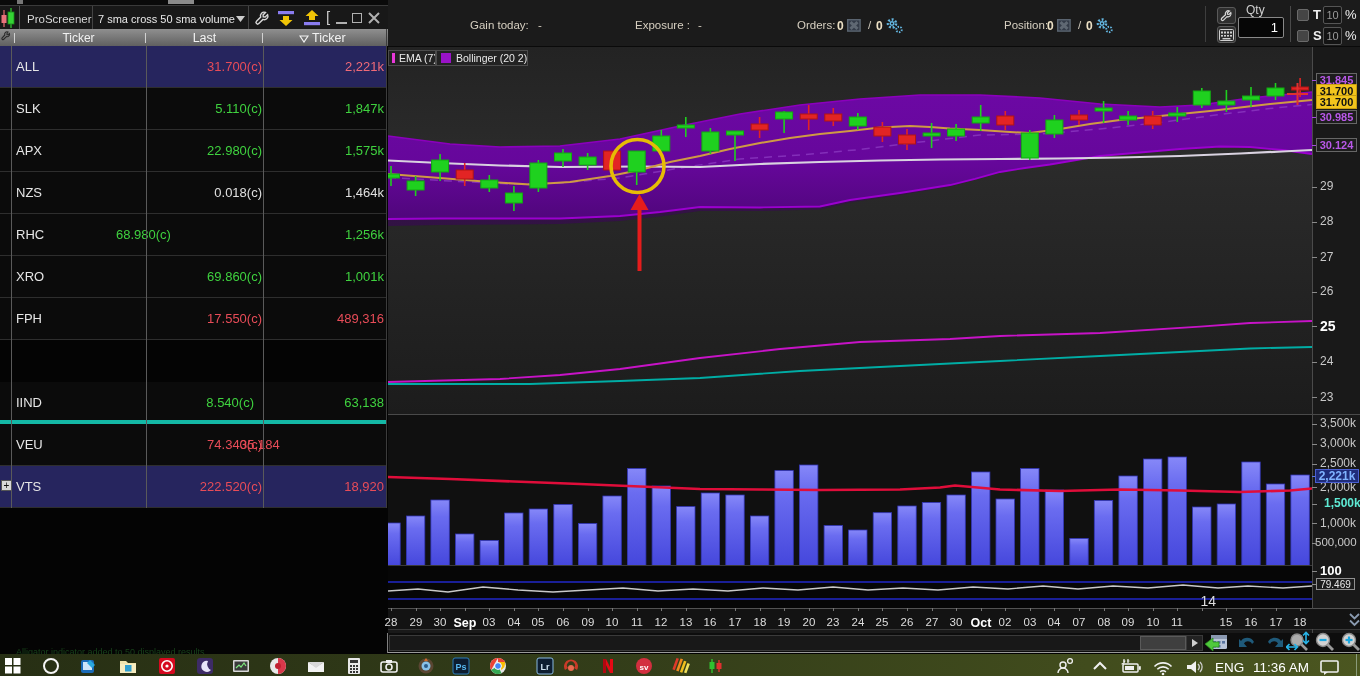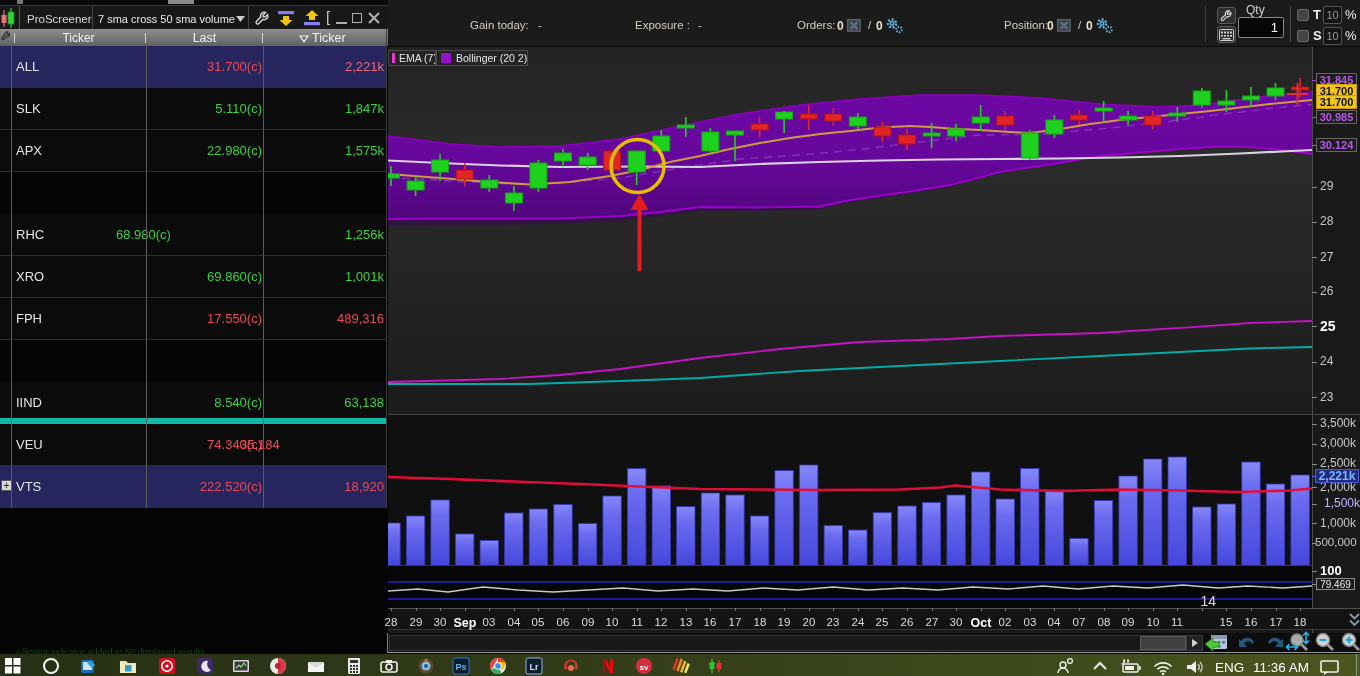--- a/index.html
+++ b/index.html
@@ -70,38 +70,43 @@
     <div style="position:absolute;left:0;top:88px;width:387px;height:42px;background:#0b0b0b;border-bottom:1px solid #2e2e2e">
       <div style="position:absolute;left:16px;top:13px;color:#e6e6e6;font-size:13px">SLK</div>
       <div style="position:absolute;left:116px;top:13px;width:146px;text-align:right;color:#3fd23f;font-size:13px">5.110(c)</div>
       <div style="position:absolute;left:240px;top:13px;width:144px;text-align:right;color:#3fd23f;font-size:13px">1,847k</div>
     </div>
     <div style="position:absolute;left:0;top:130px;width:387px;height:42px;background:#0b0b0b;border-bottom:1px solid #2e2e2e">
       <div style="position:absolute;left:16px;top:13px;color:#e6e6e6;font-size:13px">APX</div>
       <div style="position:absolute;left:116px;top:13px;width:146px;text-align:right;color:#3fd23f;font-size:13px">22.980(c)</div>
       <div style="position:absolute;left:240px;top:13px;width:144px;text-align:right;color:#3fd23f;font-size:13px">1,575k</div>
     </div>
+    <div style="position:absolute;left:0;top:172px;width:387px;height:42px;background:#0b0b0b;border-bottom:1px solid #2e2e2e">
+      <div style="position:absolute;left:16px;top:13px;color:#e6e6e6;font-size:13px">NZS</div>
+      <div style="position:absolute;left:116px;top:13px;width:146px;text-align:right;color:#e0e0e0;font-size:13px">0.018(c)</div>
+      <div style="position:absolute;left:240px;top:13px;width:144px;text-align:right;color:#e0e0e0;font-size:13px">1,464k</div>
+    </div>
     <div style="position:absolute;left:0;top:214px;width:387px;height:42px;background:#0b0b0b;border-bottom:1px solid #2e2e2e">
       <div style="position:absolute;left:16px;top:13px;color:#e6e6e6;font-size:13px">RHC</div>
       <div style="position:absolute;left:116px;top:13px;width:146px;text-align:left;color:#3fd23f;font-size:13px">68.980(c)</div>
       <div style="position:absolute;left:240px;top:13px;width:144px;text-align:right;color:#3fd23f;font-size:13px">1,256k</div>
     </div>
     <div style="position:absolute;left:0;top:256px;width:387px;height:42px;background:#0b0b0b;border-bottom:1px solid #2e2e2e">
       <div style="position:absolute;left:16px;top:13px;color:#e6e6e6;font-size:13px">XRO</div>
       <div style="position:absolute;left:116px;top:13px;width:146px;text-align:right;color:#3fd23f;font-size:13px">69.860(c)</div>
       <div style="position:absolute;left:240px;top:13px;width:144px;text-align:right;color:#3fd23f;font-size:13px">1,001k</div>
     </div>
     <div style="position:absolute;left:0;top:298px;width:387px;height:42px;background:#0b0b0b;border-bottom:1px solid #2e2e2e">
       <div style="position:absolute;left:16px;top:13px;color:#e6e6e6;font-size:13px">FPH</div>
       <div style="position:absolute;left:116px;top:13px;width:146px;text-align:right;color:#e84c58;font-size:13px">17.550(c)</div>
       <div style="position:absolute;left:240px;top:13px;width:144px;text-align:right;color:#e84c58;font-size:13px">489,316</div>
     </div>
-    <div style="position:absolute;left:0;top:382px;width:387px;height:42px;background:#0b0b0b;border-bottom:6px solid #14b8a6">
+    <div style="position:absolute;left:0;top:382px;width:387px;height:42px;background:#0b0b0b;border-bottom:4px solid #14b8a6">
       <div style="position:absolute;left:16px;top:13px;color:#e6e6e6;font-size:13px">IIND</div>
-      <div style="position:absolute;left:116px;top:13px;width:146px;text-align:right;color:#3fd23f;font-size:13px">8.540(c)</div>
+      <div style="position:absolute;left:108px;top:13px;width:146px;text-align:right;color:#3fd23f;font-size:13px">8.540(c)</div>
       <div style="position:absolute;left:240px;top:13px;width:144px;text-align:right;color:#3fd23f;font-size:13px">63,138</div>
     </div>
     <div style="position:absolute;left:0;top:424px;width:387px;height:42px;background:#0b0b0b;border-bottom:1px solid #2e2e2e">
       <div style="position:absolute;left:16px;top:13px;color:#e6e6e6;font-size:13px">VEU</div>
       <div style="position:absolute;left:116px;top:13px;width:146px;text-align:right;color:#e84c58;font-size:13px">74.340(c)</div>
       <div style="position:absolute;left:240px;top:13px;width:144px;color:#e84c58;font-size:13px">35,184</div>
     </div>
     <div style="position:absolute;left:0;top:466px;width:387px;height:42px;background:#26255e;border-bottom:1px solid #2e2e2e">
       <div style="position:absolute;left:1px;top:14px;width:11px;height:11px;background:#d8d8d8;border:1px solid #555;color:#111;font-size:10px;line-height:10px;text-align:center">+</div>
       <div style="position:absolute;left:16px;top:13px;color:#e6e6e6;font-size:13px">VTS</div>
@@ -460,21 +465,21 @@
 <div style="position:absolute;left:1320px;top:390px;color:#c8c8c8;font-size:12px;font-weight:normal">23</div>
 <div style="position:absolute;left:1312px;top:424.0px;width:5px;height:1px;background:#8a8a8a"></div>
 <div style="position:absolute;left:1320px;top:416px;color:#c8c8c8;font-size:12px;font-weight:normal">3,500k</div>
 <div style="position:absolute;left:1312px;top:443.5px;width:5px;height:1px;background:#8a8a8a"></div>
 <div style="position:absolute;left:1320px;top:436px;color:#c8c8c8;font-size:12px;font-weight:normal">3,000k</div>
 <div style="position:absolute;left:1312px;top:463.5px;width:5px;height:1px;background:#8a8a8a"></div>
 <div style="position:absolute;left:1320px;top:456px;color:#c8c8c8;font-size:12px;font-weight:normal">2,500k</div>
 <div style="position:absolute;left:1312px;top:487.0px;width:5px;height:1px;background:#8a8a8a"></div>
 <div style="position:absolute;left:1320px;top:480px;color:#c8c8c8;font-size:12px;font-weight:normal">2,000k</div>
 <div style="position:absolute;left:1312px;top:503.5px;width:5px;height:1px;background:#8a8a8a"></div>
-<div style="position:absolute;left:1324px;top:496px;color:#c4b5fd;font-size:12px;font-weight:normal">1,500k</div>
+<div style="position:absolute;left:1324px;top:496px;color:#5eead4;font-size:12px;font-weight:bold">1,500k</div>
 <div style="position:absolute;left:1312px;top:523.0px;width:5px;height:1px;background:#8a8a8a"></div>
 <div style="position:absolute;left:1320px;top:516px;color:#c8c8c8;font-size:12px;font-weight:normal">1,000k</div>
 <div style="position:absolute;left:1312px;top:543.0px;width:5px;height:1px;background:#8a8a8a"></div>
 <div style="position:absolute;left:1315px;top:536px;color:#c8c8c8;font-size:11.5px">500,000</div>
 <div style="position:absolute;left:1312px;top:476.0px;width:5px;height:1px;background:#5a78e8"></div>
 <div style="position:absolute;left:1315px;top:469.0px;width:44px;height:14px;background:#1f2c7a;border:1px solid #4a5fd0;color:#7fb3ff;font-size:12px;font-weight:bold;text-align:center;line-height:13px">2,221k</div>
 <div style="position:absolute;left:1312px;top:570.5px;width:5px;height:1px;background:#8a8a8a"></div>
 <div style="position:absolute;left:1320px;top:563px;color:#fff;font-size:13px;font-weight:bold">100</div>
 <div style="position:absolute;left:1312px;top:583.5px;width:5px;height:1px;background:#8a8a8a"></div>
 <div style="position:absolute;left:1316px;top:577.5px;width:39px;height:12px;background:#1c1c1c;border:1px solid #909090;color:#e8e8e8;font-size:10px;text-align:center;line-height:11px">79.469</div>
@@ -598,21 +603,21 @@
       <text x="9" y="13" font-size="9" font-weight="bold" fill="#58b8f0" text-anchor="middle" font-family="Liberation Sans">Ps</text>
     </svg></div>
 <div style="position:absolute;left:489px;top:657px;width:18px;height:18px"><svg width="18" height="18">
       <circle cx="9" cy="9" r="8" fill="#e8e8e8"></circle>
       <path d="M9 9 L9 1 a8 8 0 0 1 7 4z" fill="#ea4335"></path>
       <path d="M9 1 a8 8 0 0 0 -6.9 12l4-6.9z" fill="#ea4335"></path>
       <path d="M2.1 13 a8 8 0 0 0 10.4 3.3 l-3.5-7.3z" fill="#34a853"></path>
       <path d="M16 5 H9 l3.4 7.9 A8 8 0 0 0 16 5z" fill="#fbbc05"></path>
       <circle cx="9" cy="9" r="3.4" fill="#4285f4" stroke="#fff" stroke-width="1"></circle>
     </svg></div>
-<div style="position:absolute;left:525px;top:657px;width:18px;height:14px"><svg width="18" height="18">
+<div style="position:absolute;left:536px;top:657px;width:18px;height:14px"><svg width="18" height="18">
       <rect x="1" y="1" width="16" height="16" rx="2" fill="#0d1d30" stroke="#88b8e0"></rect>
       <text x="9" y="13" font-size="9" font-weight="bold" fill="#cfe2f0" text-anchor="middle" font-family="Liberation Sans">Lr</text>
     </svg></div>
 <div style="position:absolute;left:562px;top:657px;width:18px;height:18px"><svg width="18" height="18">
       <path d="M3 13 a7 7 0 1 1 12 0 l-3-2 a4 4 0 1 0 -6 0z" fill="#c83a28"></path>
       <circle cx="9" cy="11" r="3" fill="#e86a50"></circle>
     </svg></div>
 <div style="position:absolute;left:599px;top:657px;width:18px;height:18px"><svg width="18" height="18">
       <path d="M4 2 h3 l7 14 h-3 z" fill="#e50914"></path>
       <rect x="4" y="2" width="3" height="14" fill="#b00710"></rect>

